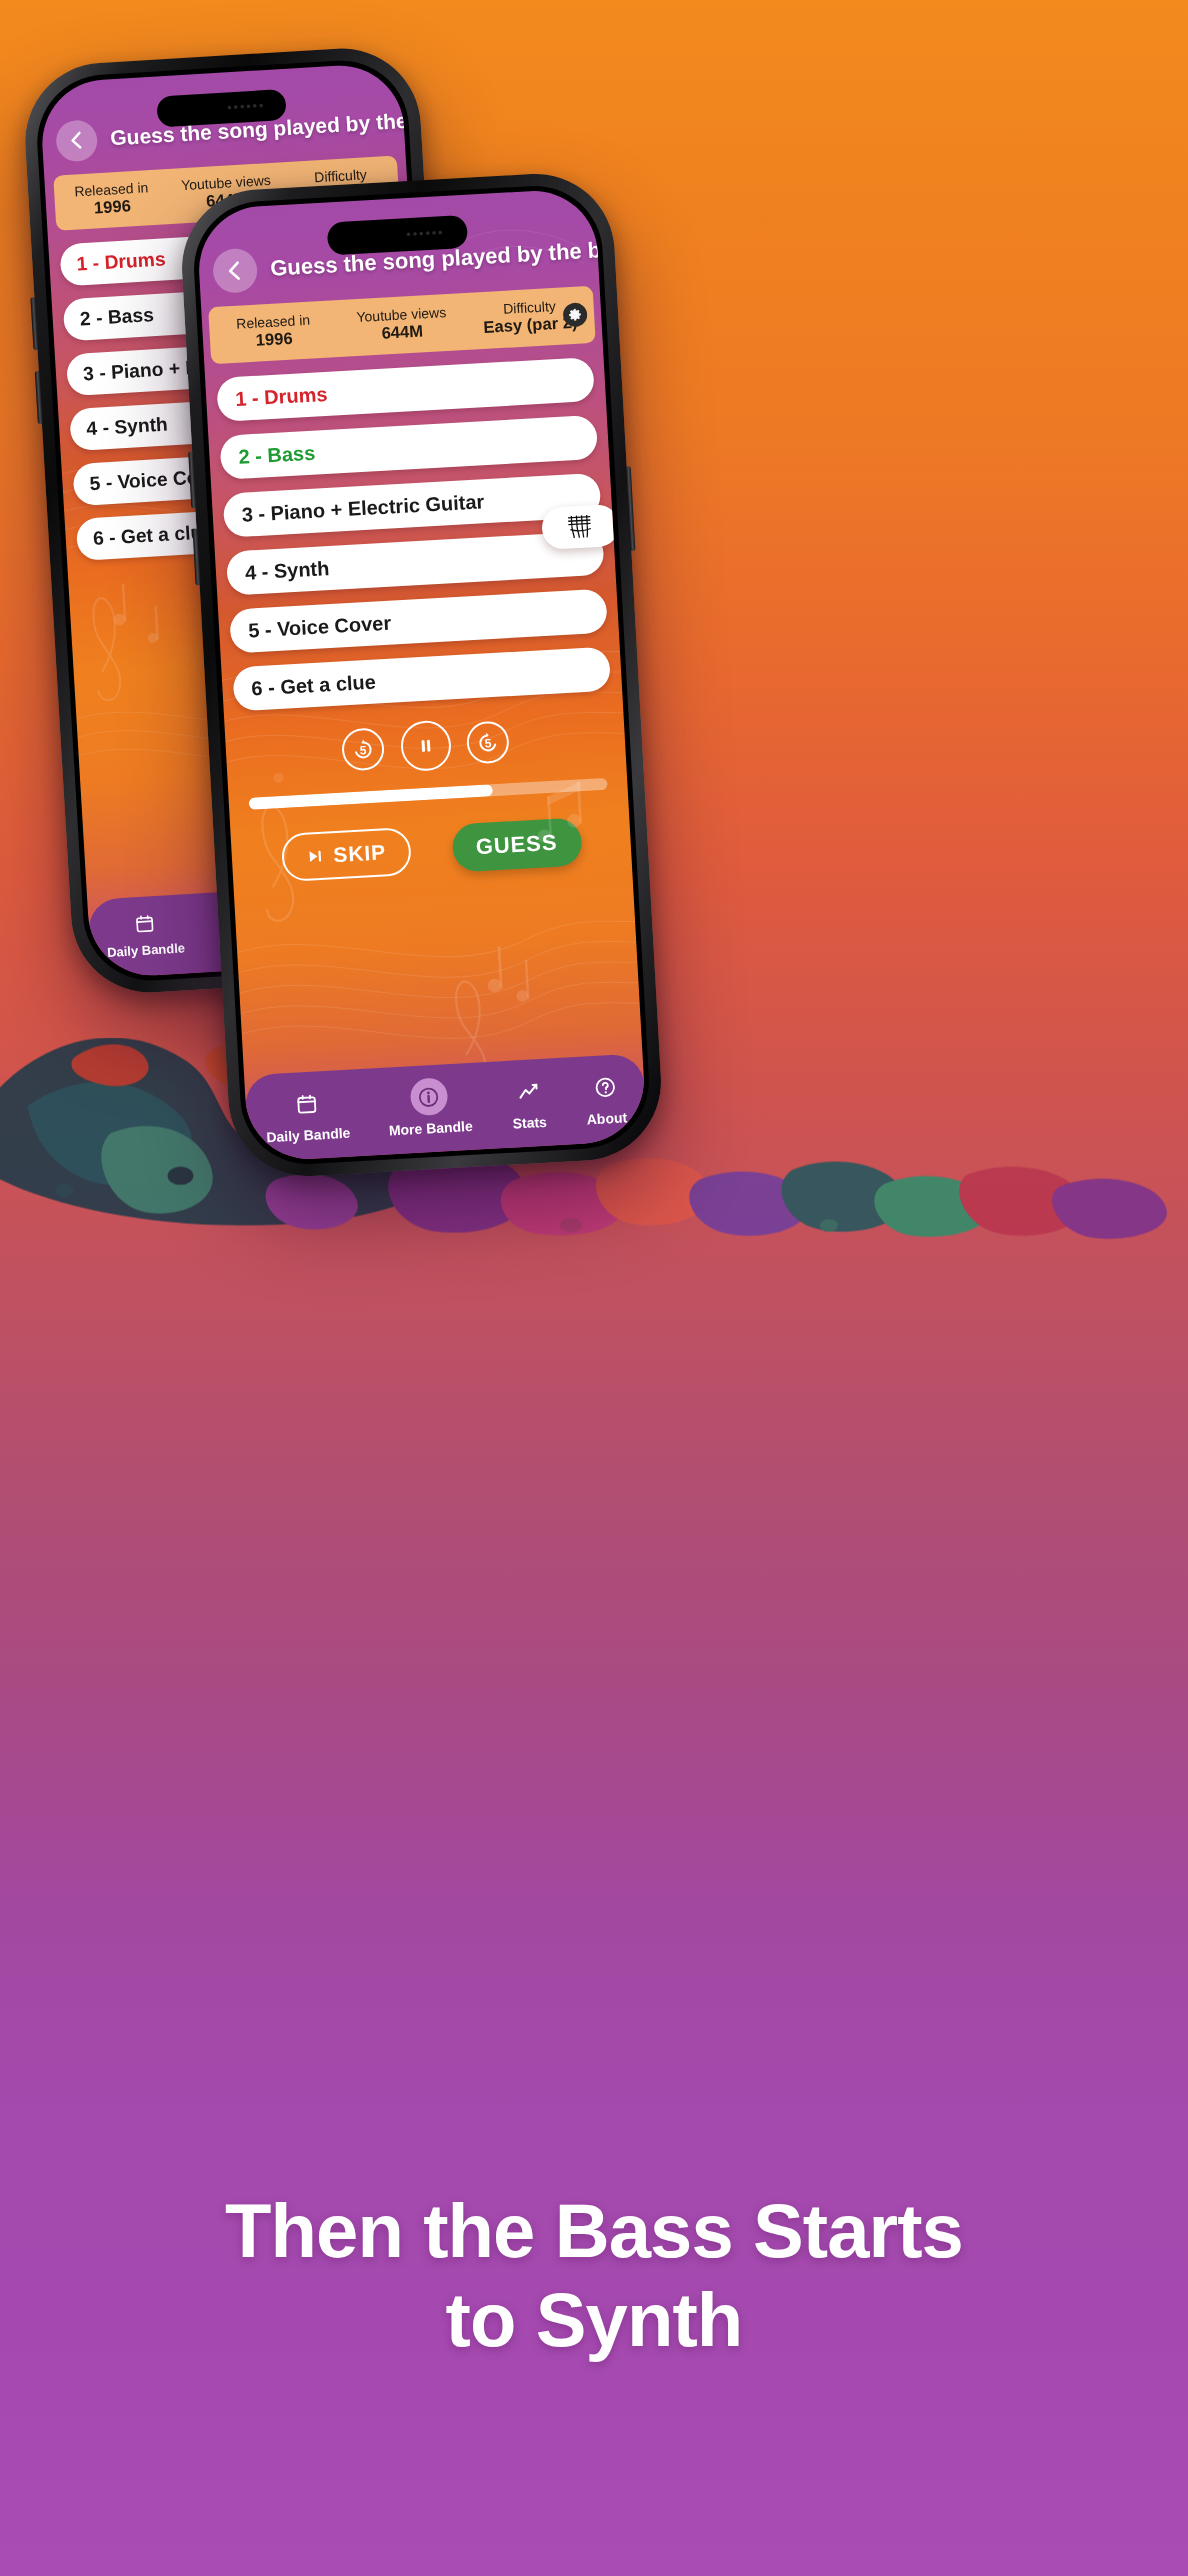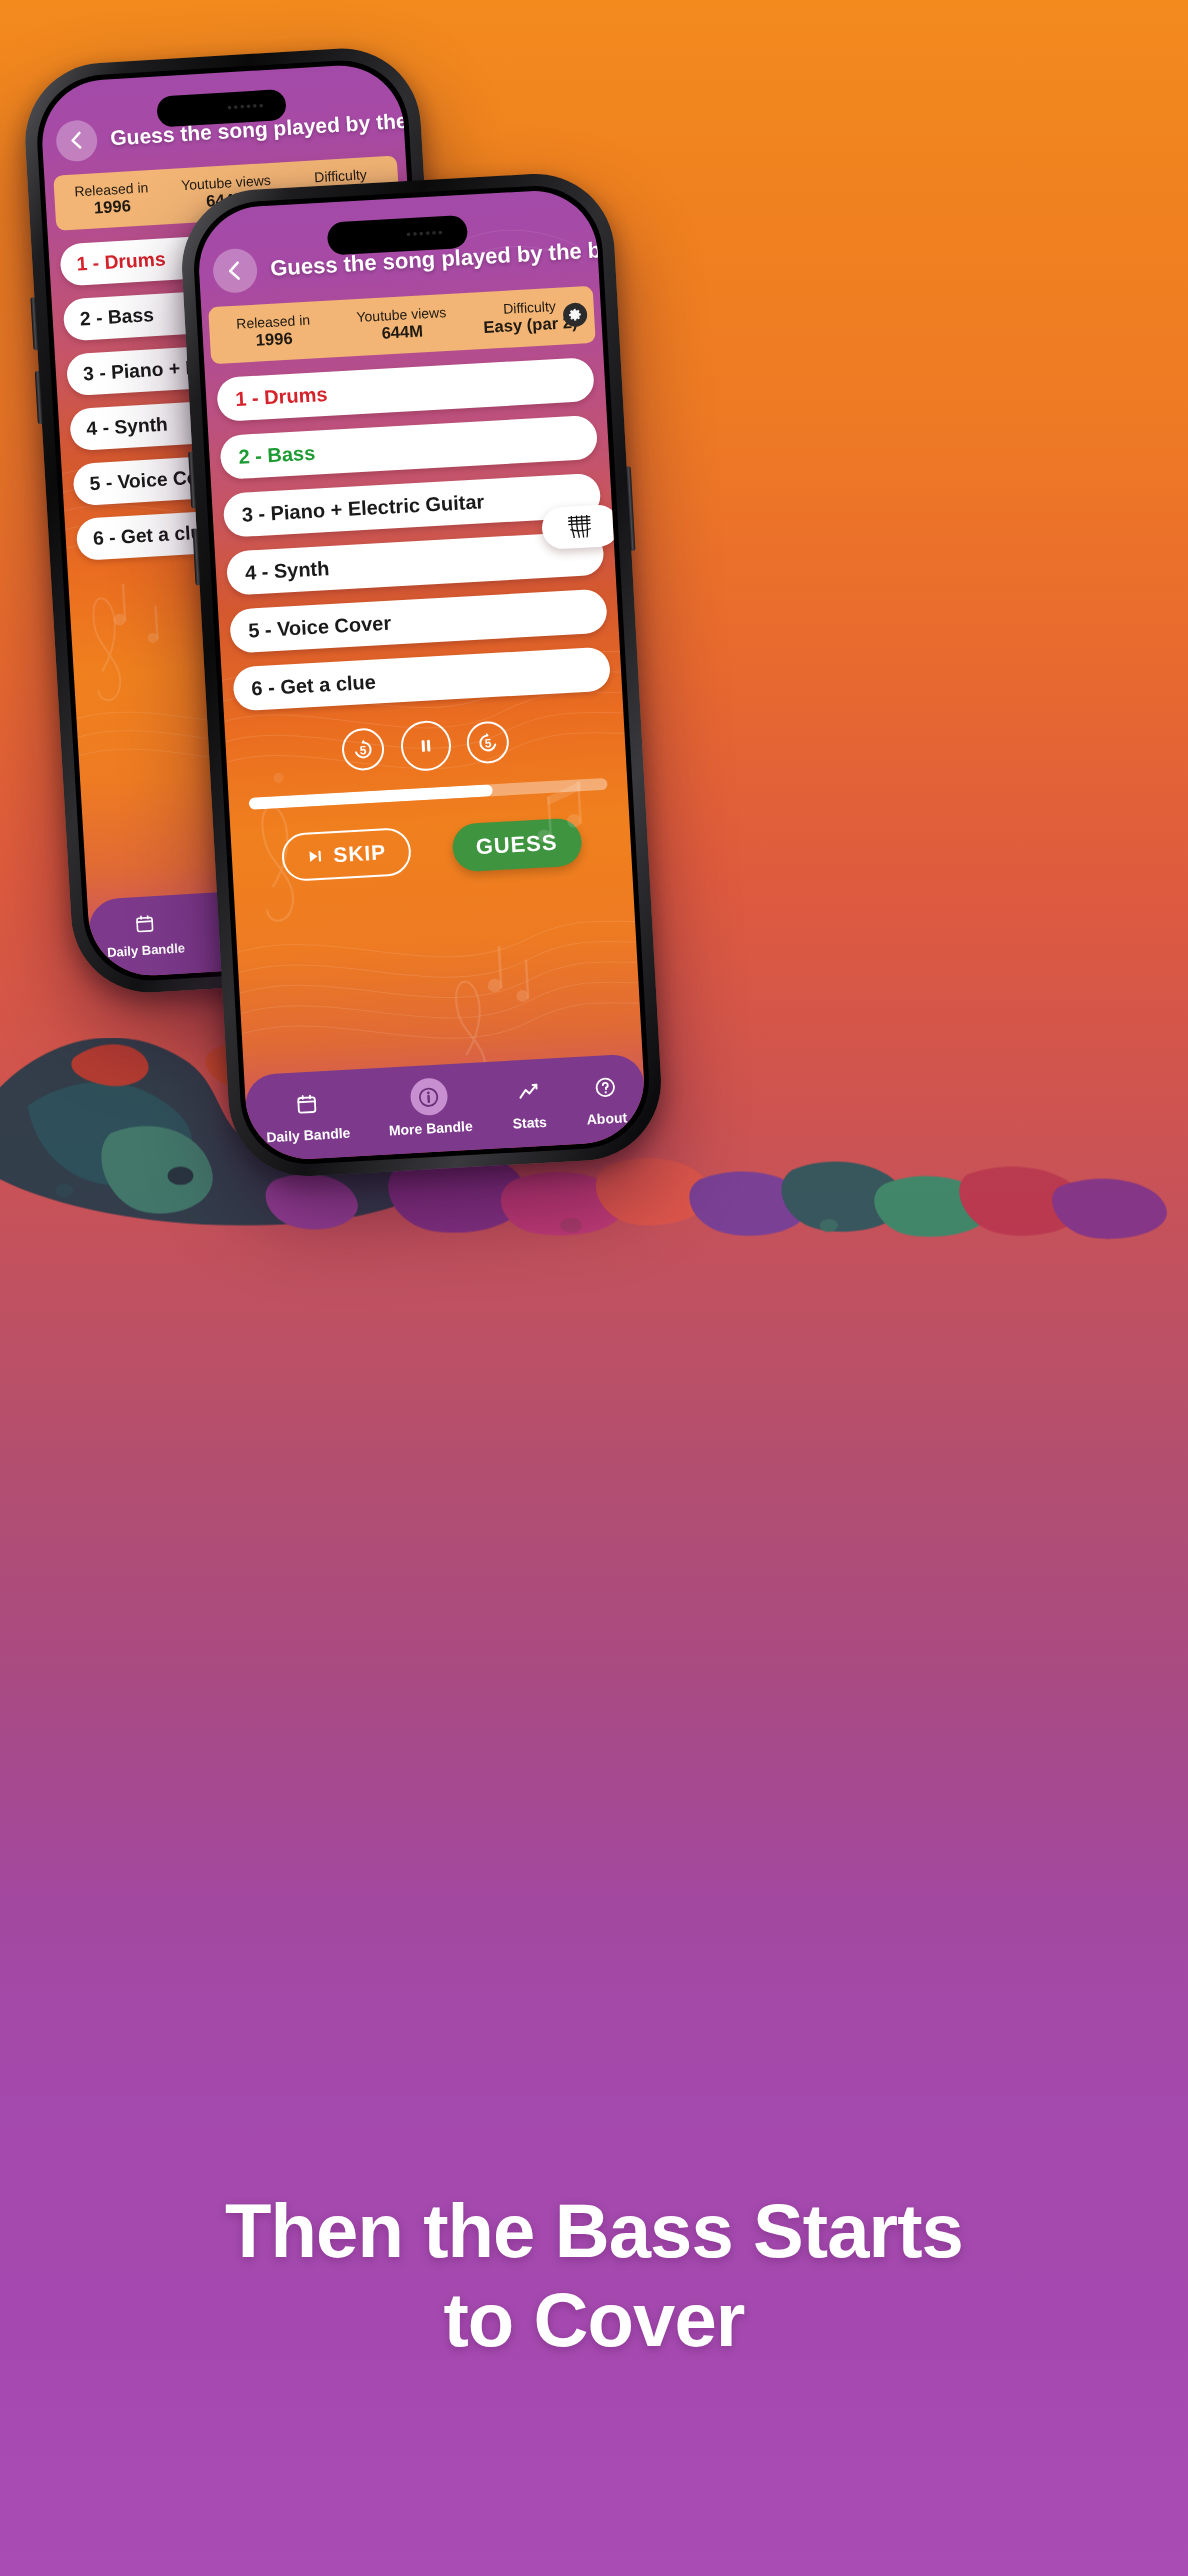--- a/index.html
+++ b/index.html
@@ -563,15 +563,15 @@
           <div class="tl">About</div>
         </div>
       </div>
 
     </div>
   </div>
 </div>
 
 <div class="caption">
   <span>Then the Bass Starts</span>
-  <span class="l2">to Cover</span>
+  <span class="l2">to Synth</span>
 </div>
 
 
 </body></html>

